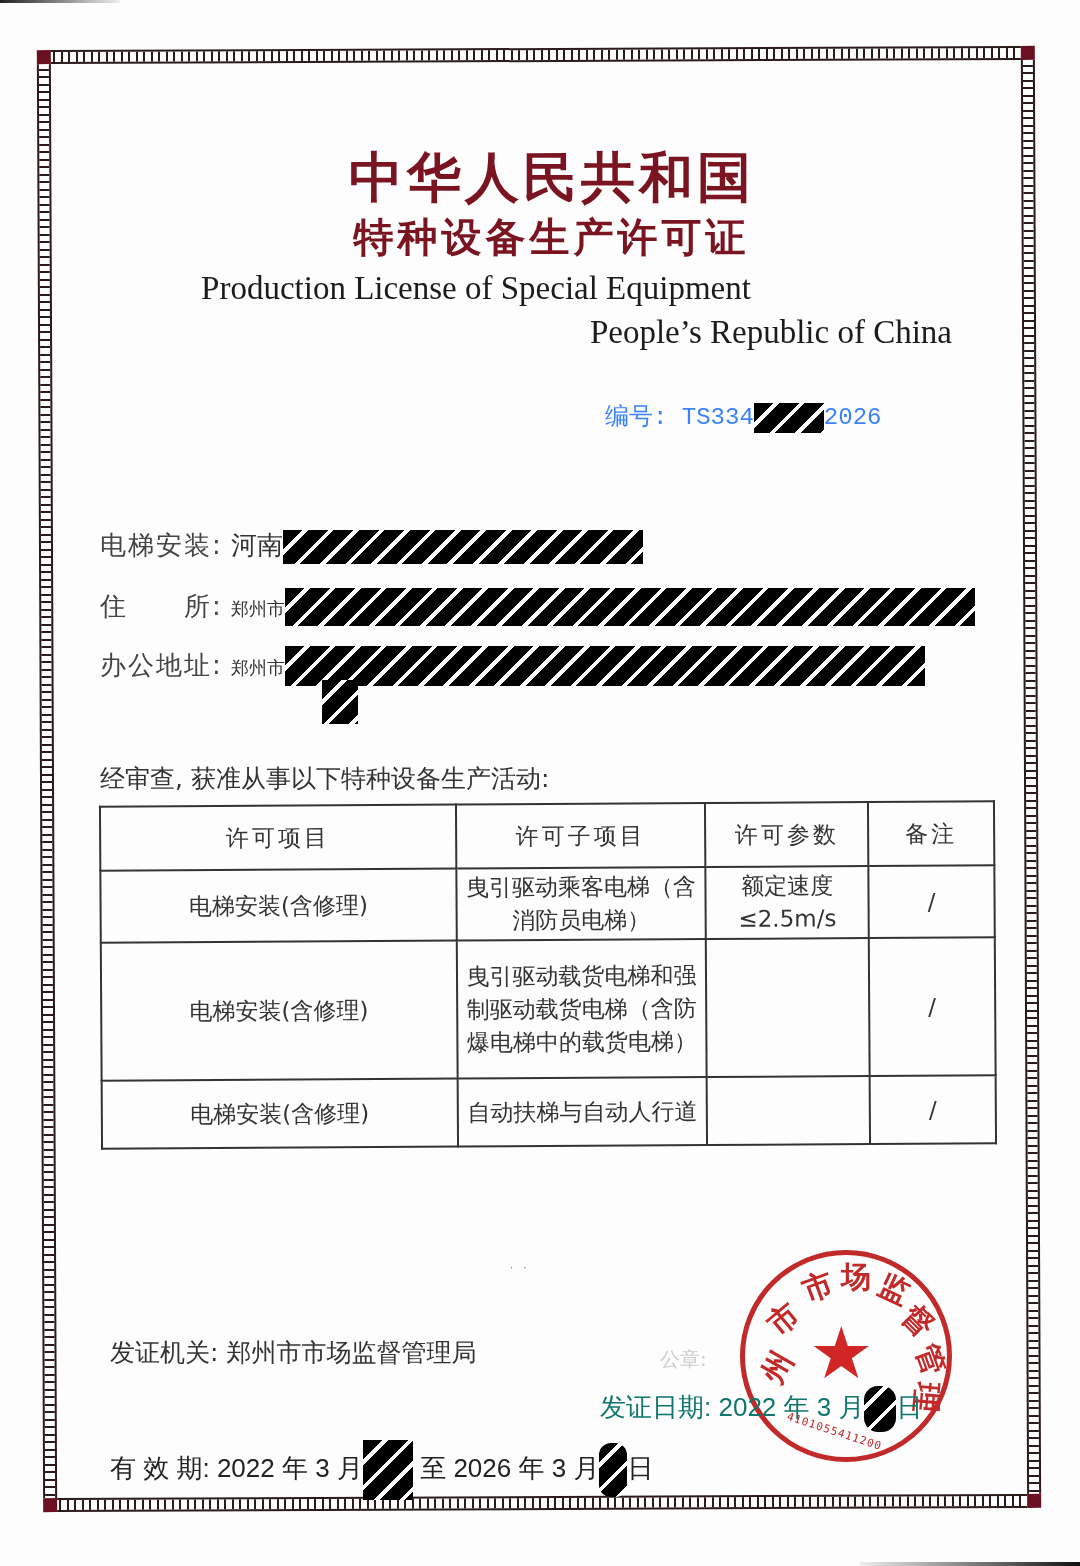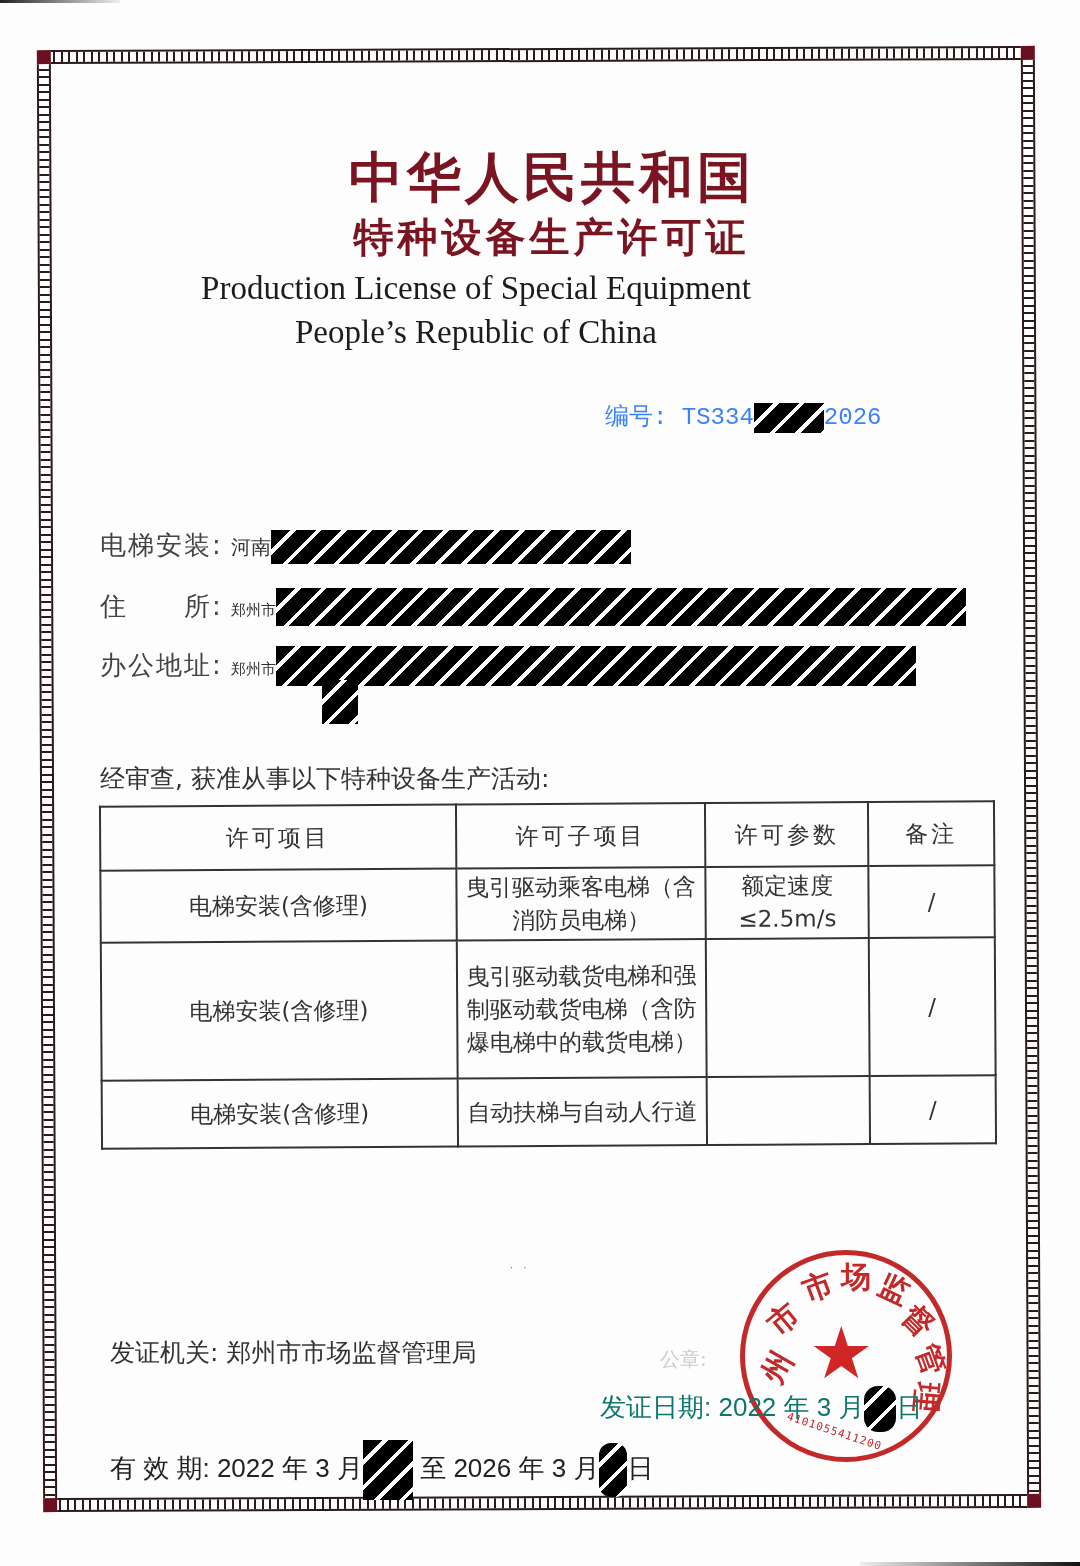--- a/index.html
+++ b/index.html
@@ -25,31 +25,31 @@
   .border-left { left: 0; }
   .border-right { right: 0; }
   .corner { position: absolute; width: 14px; height: 14px; background: #6b1020; }
   .c-tl { left: 0; top: 0; } .c-tr { right: 0; top: 0; } .c-bl { left: 0; bottom: 0; } .c-br { right: 0; bottom: 0; }
 
   .title-cn { position: absolute; left: 0; width: 1080px; text-align: center; color: #7a1420; font-family: "DejaVu Sans", sans-serif; font-weight: bold; letter-spacing: 4px; }
   .title-cn.l1 { top: 142px; font-size: 54px; padding-left: 24px; }
   .title-cn.l2 { top: 210px; font-size: 40px; padding-left: 23px; }
   .title-en { position: absolute; left: 0; width: 952px; text-align: center; font-family: "Liberation Serif", serif; color: #1c1c1c; }
   .title-en.l1 { top: 270px; font-size: 33px; }
-  .title-en.l2 { top: 314px; font-size: 33px; }
+  .title-en.l2 { top: 314px; font-size: 33px; text-align: right; }
 
   .cert-no { position: absolute; left: 605px; top: 400px; font-size: 24px; font-family: "Liberation Mono", monospace; color: #3b82f6; }
   .redact { display: inline-block; background:
       repeating-linear-gradient(135deg, #000 0 14px, #fff 14px 18px);
     vertical-align: middle; }
 
   .field { position: absolute; left: 100px; font-size: 26px; color: #333; font-family: "DejaVu Sans", sans-serif; }
   .field .label { color: #444; letter-spacing: 2px; }
-  .field .value { font-size: 15px; }
-  .field.f1 .value { font-size: 20px; }
+  .field .value { font-size: 18px; }
+  .field.f1 .value { font-size: 26px; }
 
   .intro { position: absolute; left: 100px; top: 762px; font-size: 25px; font-family: "DejaVu Sans", sans-serif; color: #333; }
 
   table.permits { position: absolute; left: 100px; top: 803px; width: 896px; border-collapse: collapse; font-family: "DejaVu Sans", sans-serif; color: #333; transform: rotate(-0.35deg); }
   table.permits th, table.permits td { border: 2px solid #333; text-align: center; vertical-align: middle; font-weight: normal; }
   table.permits th { font-size: 23px; height: 64px; letter-spacing: 3px; }
   table.permits td { font-size: 23px; line-height: 33px; padding: 2px 6px; }
   .col1 { width: 350px; } .col2 { width: 246px; } .col3 { width: 160px; } .col4 { width: 124px; }
 
   .issuer { position: absolute; left: 110px; top: 1336px; font-size: 25px; font-family: "DejaVu Sans", sans-serif; color: #333; }

